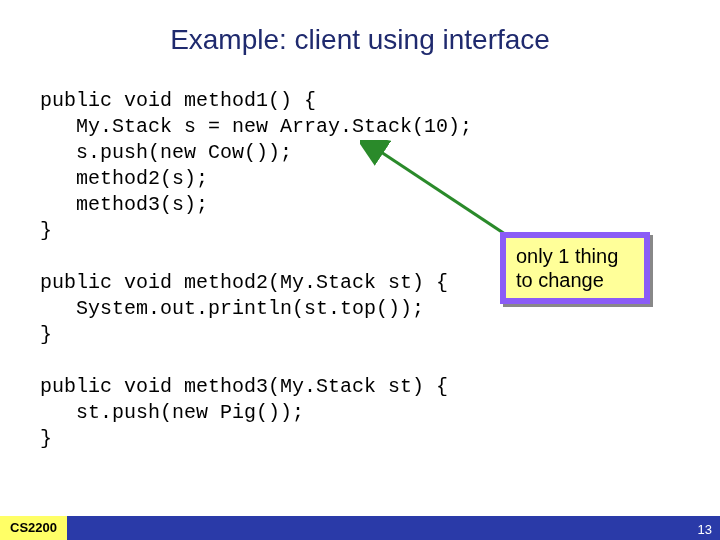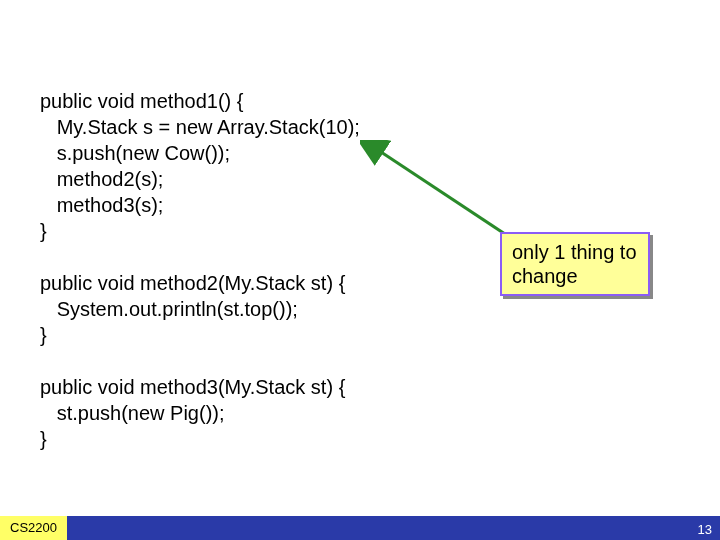--- a/index.html
+++ b/index.html
@@ -1,31 +1,32 @@
 <!DOCTYPE html>
 <html><head>
 <meta charset="utf-8">
 <style>
   * { margin: 0; padding: 0; box-sizing: border-box; }
   html, body { width: 720px; height: 540px; font-family: Arial, Helvetica, sans-serif; background: #fff; overflow: hidden; }
   .slide { position: relative; width: 720px; height: 540px; }
   .title { position: absolute; top: 24px; left: 0; width: 100%; text-align: center; font-size: 28px; color: #1f2a6e; }
-  .code { position: absolute; top: 88px; left: 40px; font-family: Liberation Sans, sans-serif; font-size: 20px; line-height: 26px; color: #000; white-space: pre; }
-  .callout { position: absolute; top: 232px; left: 500px; width: 150px; padding: 6px 10px; background: #ffff99; border: 2px solid #8b5cf6; box-shadow: 3px 3px 0 #888; font-size: 20px; line-height: 24px; color: #000; }
+  .code { position: absolute; top: 88px; left: 40px; font-family: Liberation Mono, monospace; font-size: 20px; line-height: 26px; color: #000; white-space: pre; }
+  .callout { position: absolute; top: 232px; left: 500px; width: 150px; padding: 6px 10px; background: #ffff99; border: 6px solid #8b5cf6; box-shadow: 3px 3px 0 #888; font-size: 20px; line-height: 24px; color: #000; }
   .arrow { position: absolute; top: 140px; left: 360px; width: 180px; height: 110px; pointer-events: none; }
   .footer { position: absolute; left: 0; bottom: 0; width: 100%; height: 24px; background: #2a3aa8; margin-top: 18px; }
-  .course { position: absolute; left: 0; bottom: 0; height: 24px; padding: 0 10px; background: #ffff66; color: #000; font-size: 13px; font-weight: normal; line-height: 24px; }
+  .course { position: absolute; left: 0; bottom: 0; height: 24px; padding: 0 10px; background: #ffff66; color: #000; font-size: 13px; font-weight: bold; line-height: 24px; }
   .f-center { position: absolute; bottom: 4px; left: 0; width: 100%; text-align: center; font-size: 12px; color: #000; }
   .pagenum { position: absolute; right: 8px; bottom: 3px; font-size: 13px; color: #fff; }
 </style>
 </head>
 <body>
 
 <div class="slide">
 
+  <div class="title">Example: client using interface</div>
 
   <pre class="code">public void method1() {
    My.Stack s = new Array.Stack(10);
    s.push(new Cow());
    method2(s);
    method3(s);
 }
 
 public void method2(My.Stack st) {
    System.out.println(st.top());

